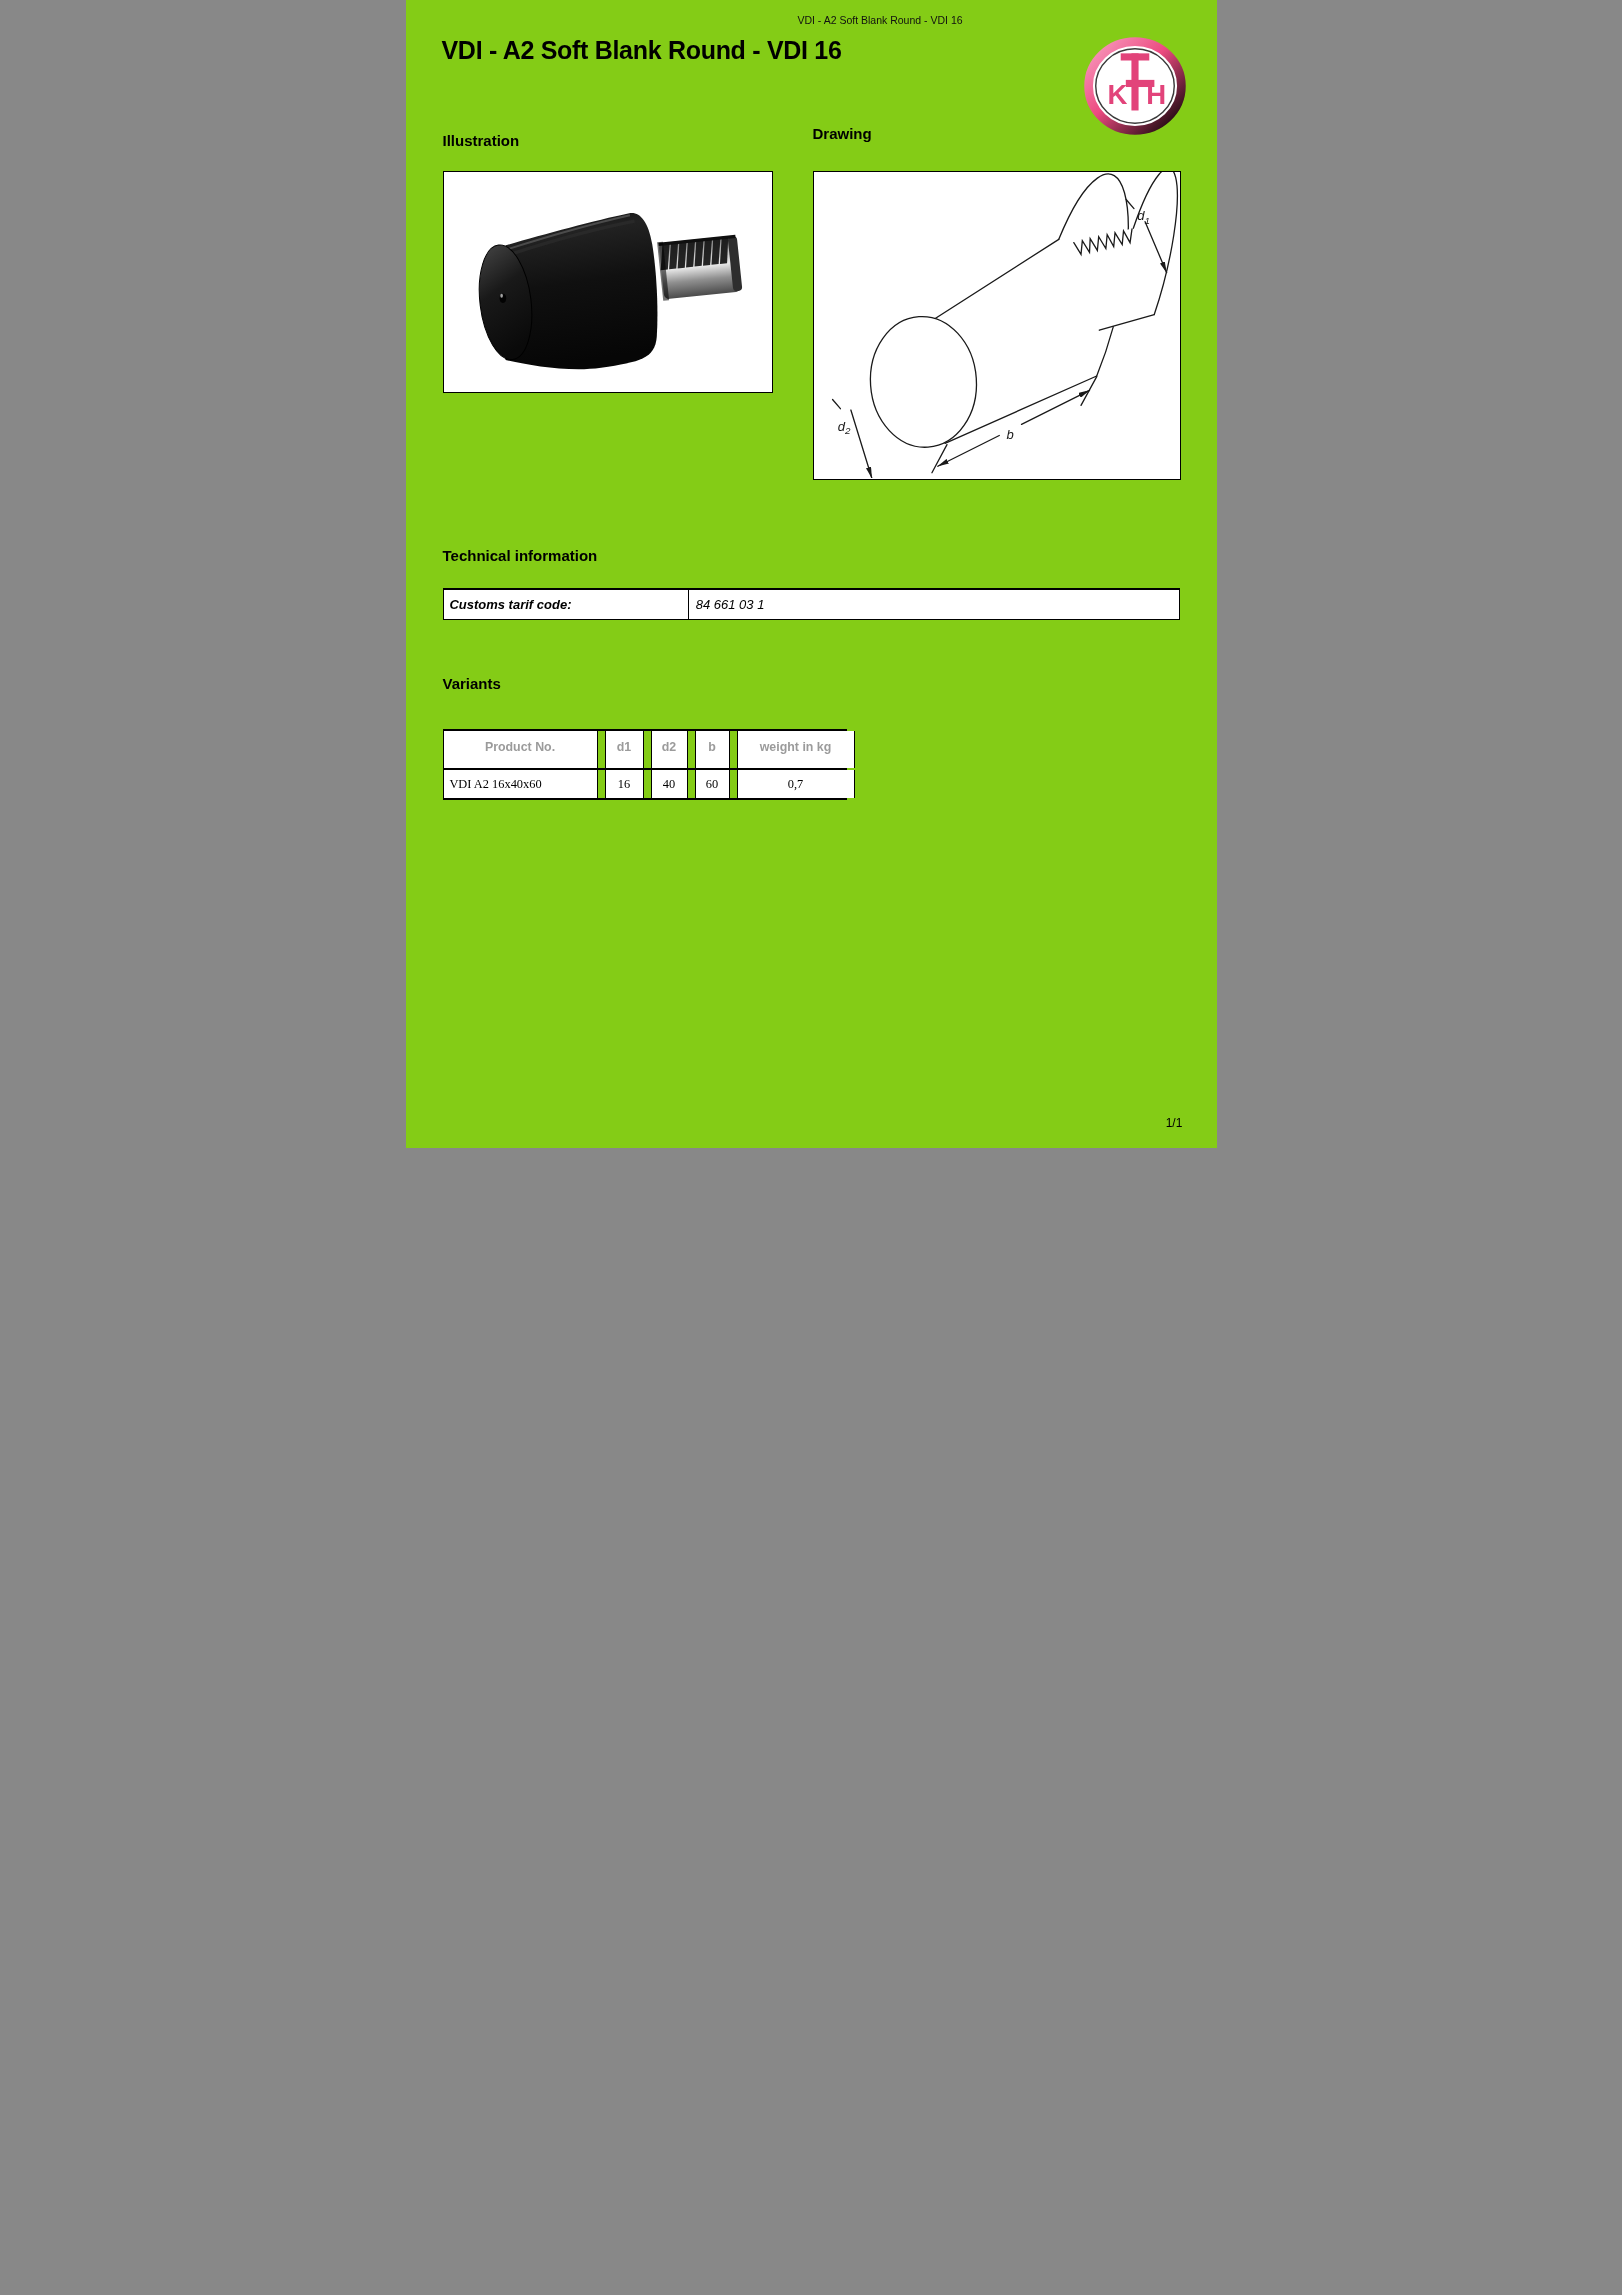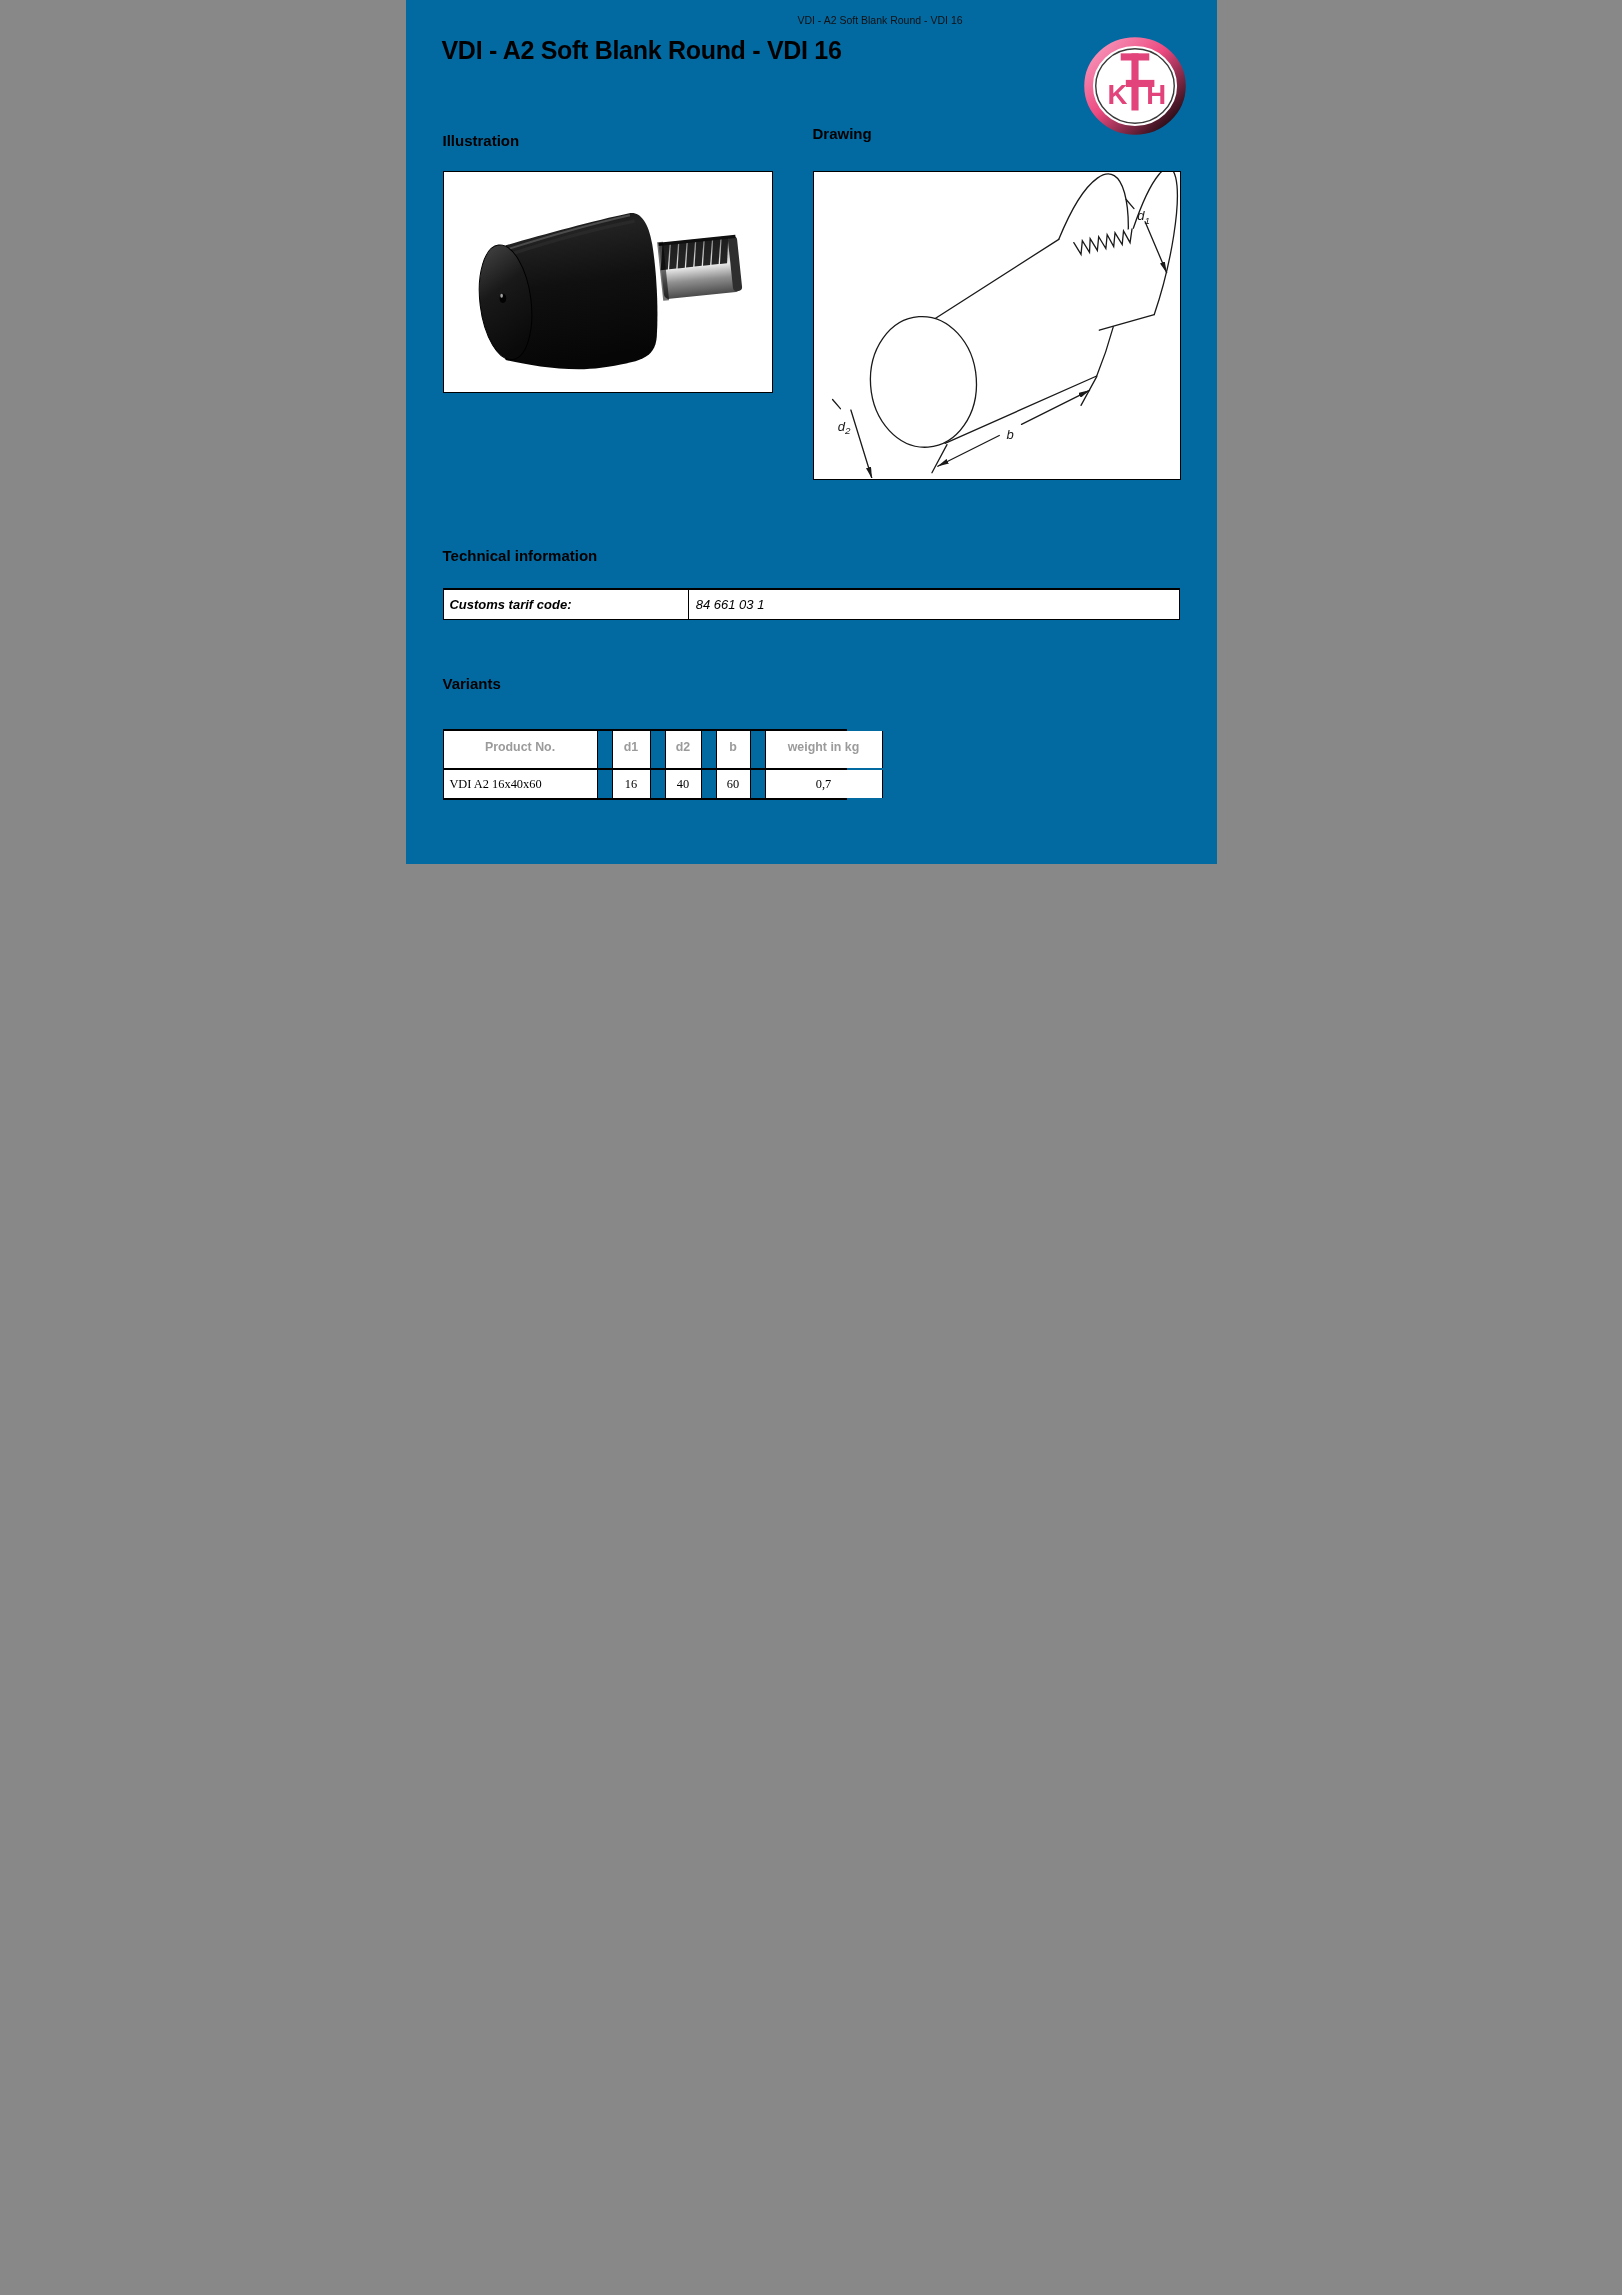--- a/index.html
+++ b/index.html
@@ -1,17 +1,17 @@
 <!DOCTYPE html>
 <html style="font-size:10.5px"><head>
 <meta charset="utf-8">
 <style>
   html,body{margin:0;padding:0;background:#888;}
   .page{
-    position:relative;width:811px;height:864px;margin:0 auto;background:#0369a1;
+    position:relative;width:811px;height:1148px;margin:0 auto;background:#84cc16;
     font-family:"Liberation Sans",sans-serif;color:#000;overflow:hidden;
   }
   .top-header{
     position:absolute;left:296px;top:14.4px;width:357px;text-align:center;
     font-size:10.5px;color:#111;
   }
   .doc-title{
     position:absolute;left:36px;top:37px;font-size:25px;font-weight:bold;
     letter-spacing:-0.3px;line-height:1.1;
   }
@@ -39,21 +39,21 @@
     width:245px;border-right:1.3px solid #000;box-sizing:border-box;
     display:flex;align-items:center;padding-left:5.9px;
     font-weight:bold;font-size:13px;
   }
   .tech-value{
     flex:1;display:flex;align-items:center;padding-left:7.2px;font-size:13px;
   }
   
   .variants{position:absolute;left:37px;top:729px;width:404px;}
   .v-rule{height:2px;background:#000;}
-  .v-grid{display:grid;grid-template-columns:155px 39px 37px 35px 118px;column-gap:14px;}
+  .v-grid{display:grid;grid-template-columns:155px 39px 37px 35px 118px;column-gap:7px;}
   .v-cell{
     border-left:1.3px solid #000;border-right:1.3px solid #000;box-sizing:border-box;
     display:flex;justify-content:center;background:#fff;
   }
   .v-head .v-cell{
     height:37px;align-items:flex-start;padding-top:8.5px;
     color:#9b9b9b;font-weight:bold;font-size:12.4px;
   }
   .v-data .v-cell{height:28px;align-items:center;font-size:12.4px;font-family:Liberation Serif, serif;}
   .v-data .v-cell.first{justify-content:flex-start;padding-left:5.9px;}

